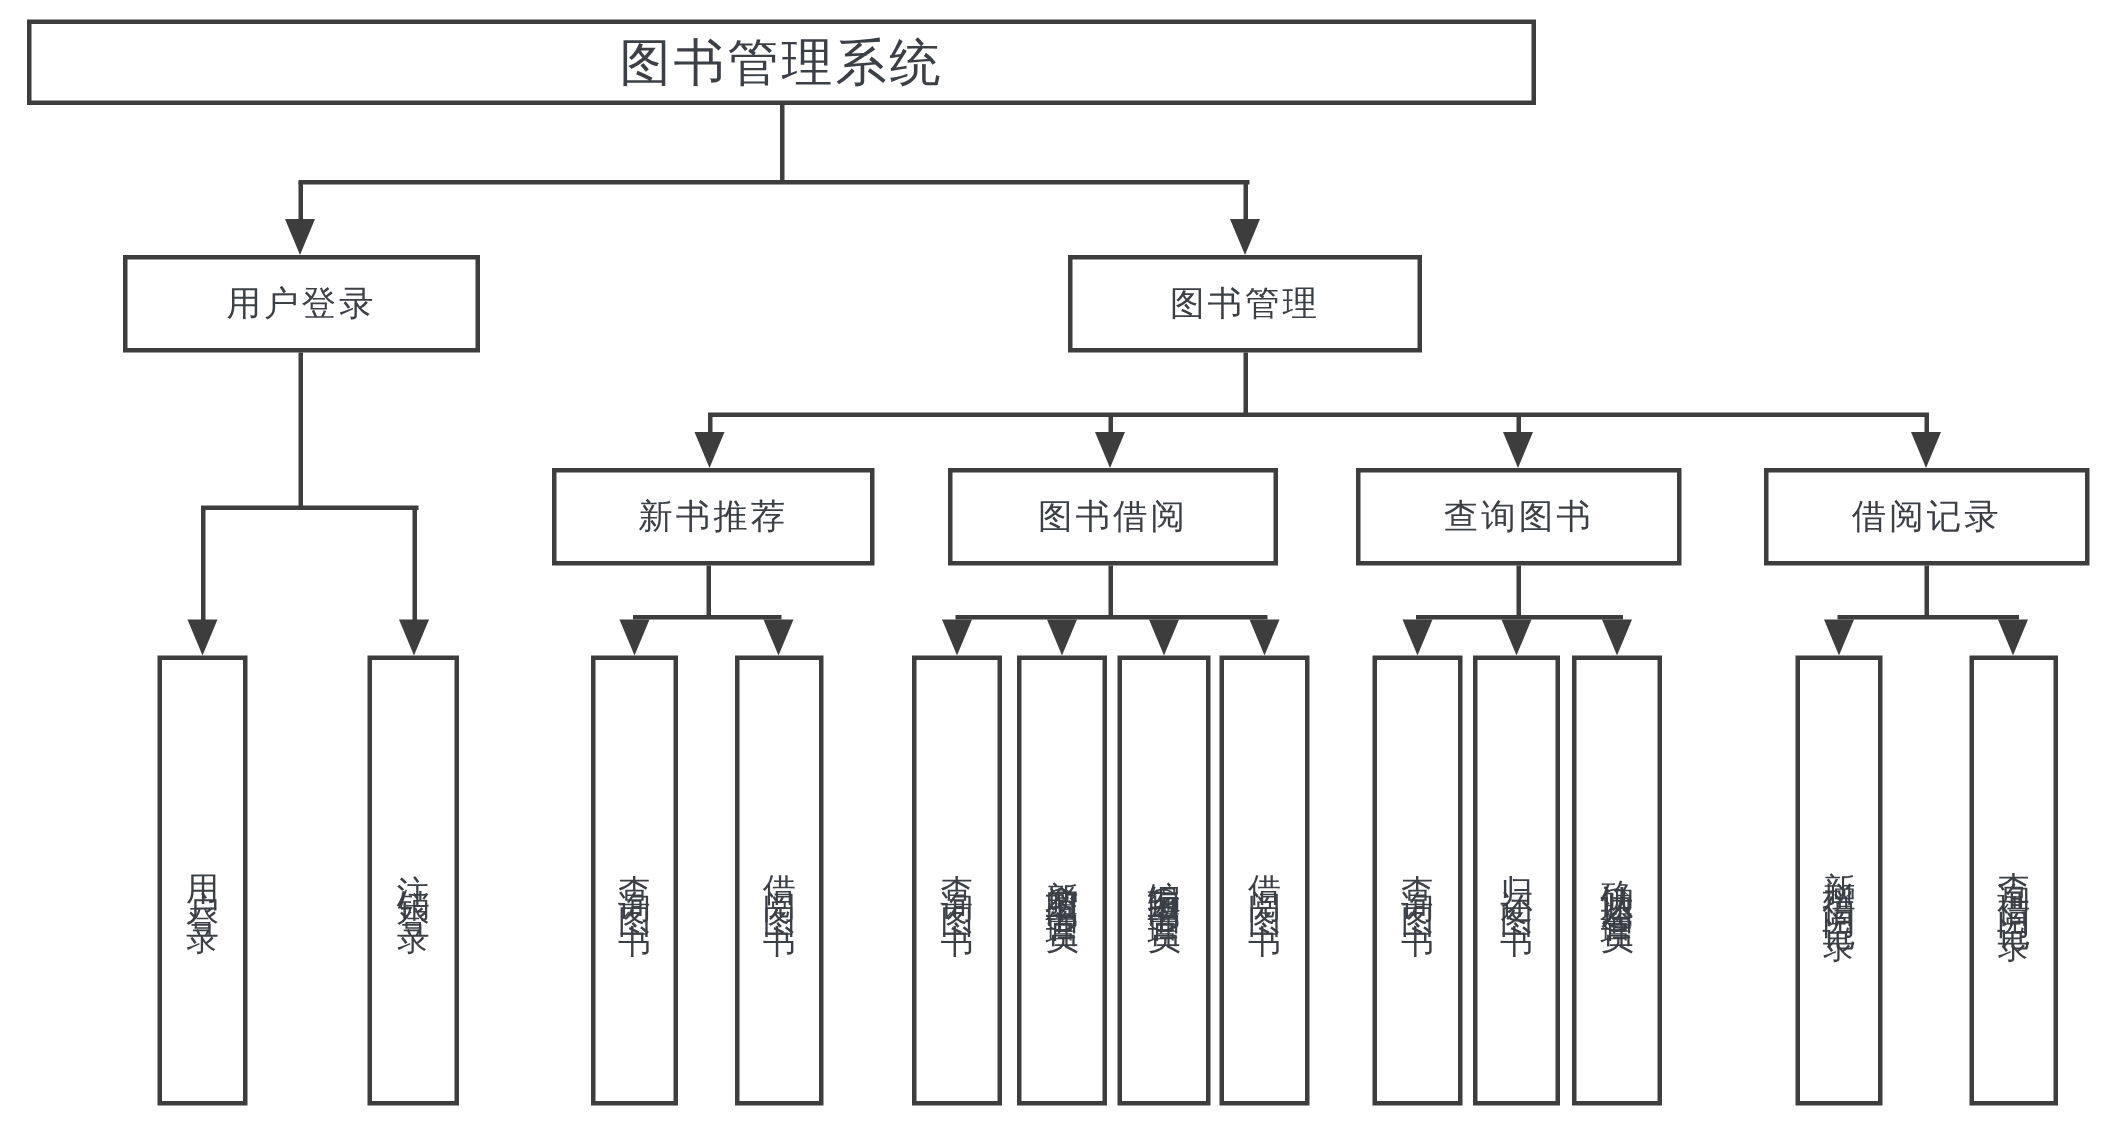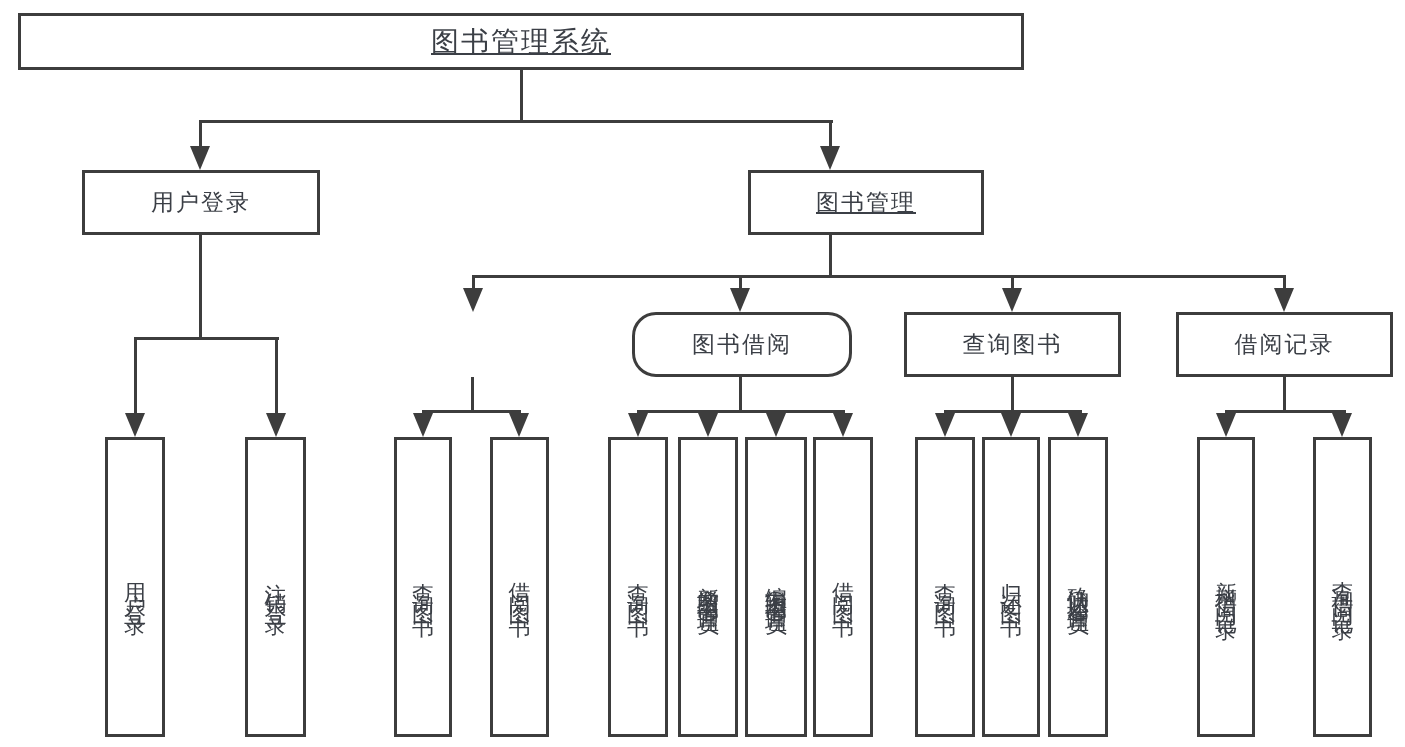--- a/index.html
+++ b/index.html
@@ -11,21 +11,21 @@
   html,body{margin:0;padding:0;background:var(--bg);}
   .canvas{
     position:relative;width:1405px;height:747px;background:var(--bg);
     font-family:"Liberation Sans", sans-serif;color:var(--text);overflow:hidden;
   }
   .box{
     position:absolute;border:3px solid var(--line);background:#fff;
     display:flex;align-items:center;justify-content:center;box-sizing:border-box;
     text-align:center;
   }
-  .t-root{font-size:28px;letter-spacing:2px;text-decoration:underline;}
+  .t-root{font-size:34px;letter-spacing:2px;}
   .t-mid{font-size:23px;letter-spacing:2px;}
   .leaf{
     position:absolute;border:3px solid var(--line);background:#fff;
     display:flex;align-items:center;justify-content:center;box-sizing:border-box;
   }
   .leaf > span{
     writing-mode:vertical-rl;text-orientation:mixed;
     font-size:22px;line-height:1;white-space:nowrap;
   }
   .ls-l > span{letter-spacing:11px;}
@@ -55,21 +55,21 @@
   <div class="v" style="left:519.5px;top:69px;height:52px;"></div>
   <div class="h" style="left:198.5px;top:119.5px;width:634px;"></div>
   <div class="v" style="left:198.5px;top:121px;height:27px;"></div>
   <div class="a" style="left:190px;top:146px;"></div>
   <div class="v" style="left:828.5px;top:121px;height:27px;"></div>
   <div class="a" style="left:820px;top:146px;"></div>
 
   <div class="box t-mid" style="left:82px;top:170px;width:238px;height:65px;">
     <span>用户登录</span>
   </div>
-  <div class="box t-mid" style="left:748px;top:170px;width:236px;height:65px;text-decoration:underline;">
+  <div class="box t-mid" style="left:712px;top:170px;width:236px;height:65px;">
     <span>图书管理</span>
   </div>
 
   <div class="v" style="left:198.5px;top:235px;height:103px;"></div>
   <div class="h" style="left:133.5px;top:336.5px;width:145px;"></div>
   <div class="v" style="left:133.5px;top:338px;height:77px;"></div>
   <div class="a" style="left:125px;top:413px;"></div>
   <div class="v" style="left:274.5px;top:338px;height:77px;"></div>
   <div class="a" style="left:266px;top:413px;"></div>
 
@@ -77,21 +77,24 @@
   <div class="h" style="left:471.5px;top:274.5px;width:814px;"></div>
   <div class="v" style="left:471.5px;top:276px;height:14px;"></div>
   <div class="a" style="left:463px;top:288px;"></div>
   <div class="v" style="left:738.5px;top:276px;height:14px;"></div>
   <div class="a" style="left:730px;top:288px;"></div>
   <div class="v" style="left:1010.5px;top:276px;height:14px;"></div>
   <div class="a" style="left:1002px;top:288px;"></div>
   <div class="v" style="left:1282.5px;top:276px;height:14px;"></div>
   <div class="a" style="left:1274px;top:288px;"></div>
 
-  <div class="box t-mid" style="left:632px;top:312px;width:220px;height:65px;border-radius:24px;">
+  <div class="box t-mid" style="left:368px;top:312px;width:215px;height:65px;">
+    <span>新书推荐</span>
+  </div>
+  <div class="box t-mid" style="left:632px;top:312px;width:220px;height:65px;">
     <span>图书借阅</span>
   </div>
   <div class="box t-mid" style="left:904px;top:312px;width:217px;height:65px;">
     <span>查询图书</span>
   </div>
   <div class="box t-mid" style="left:1176px;top:312px;width:217px;height:65px;">
     <span>借阅记录</span>
   </div>
 
   <div class="v" style="left:470.5px;top:377px;height:34px;"></div>

